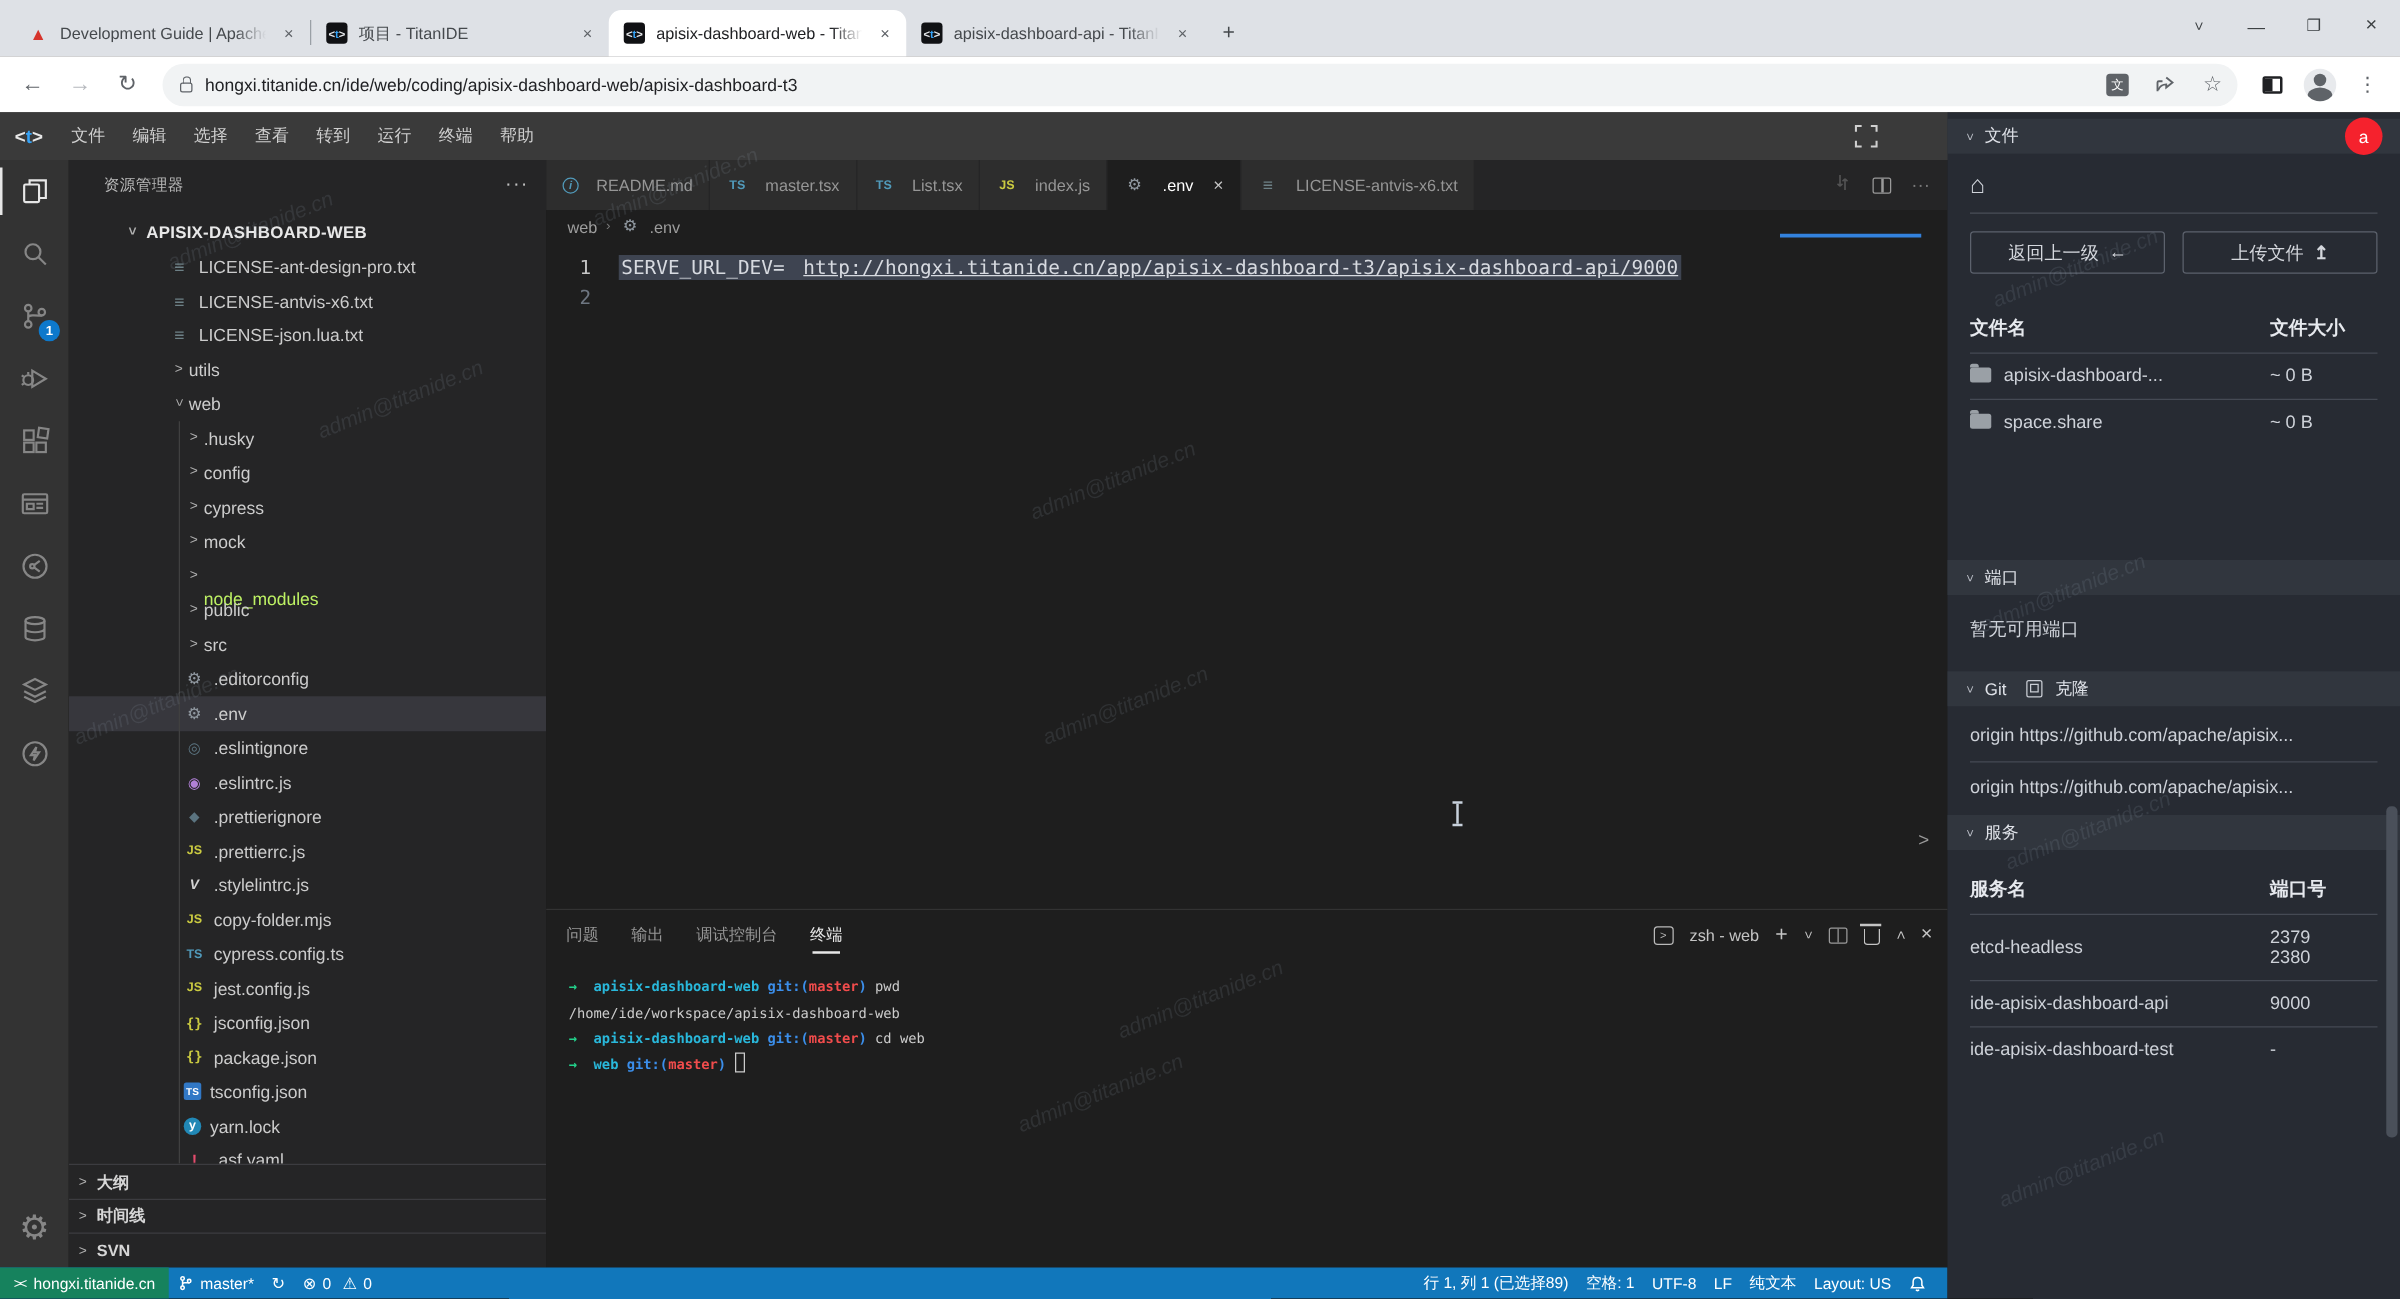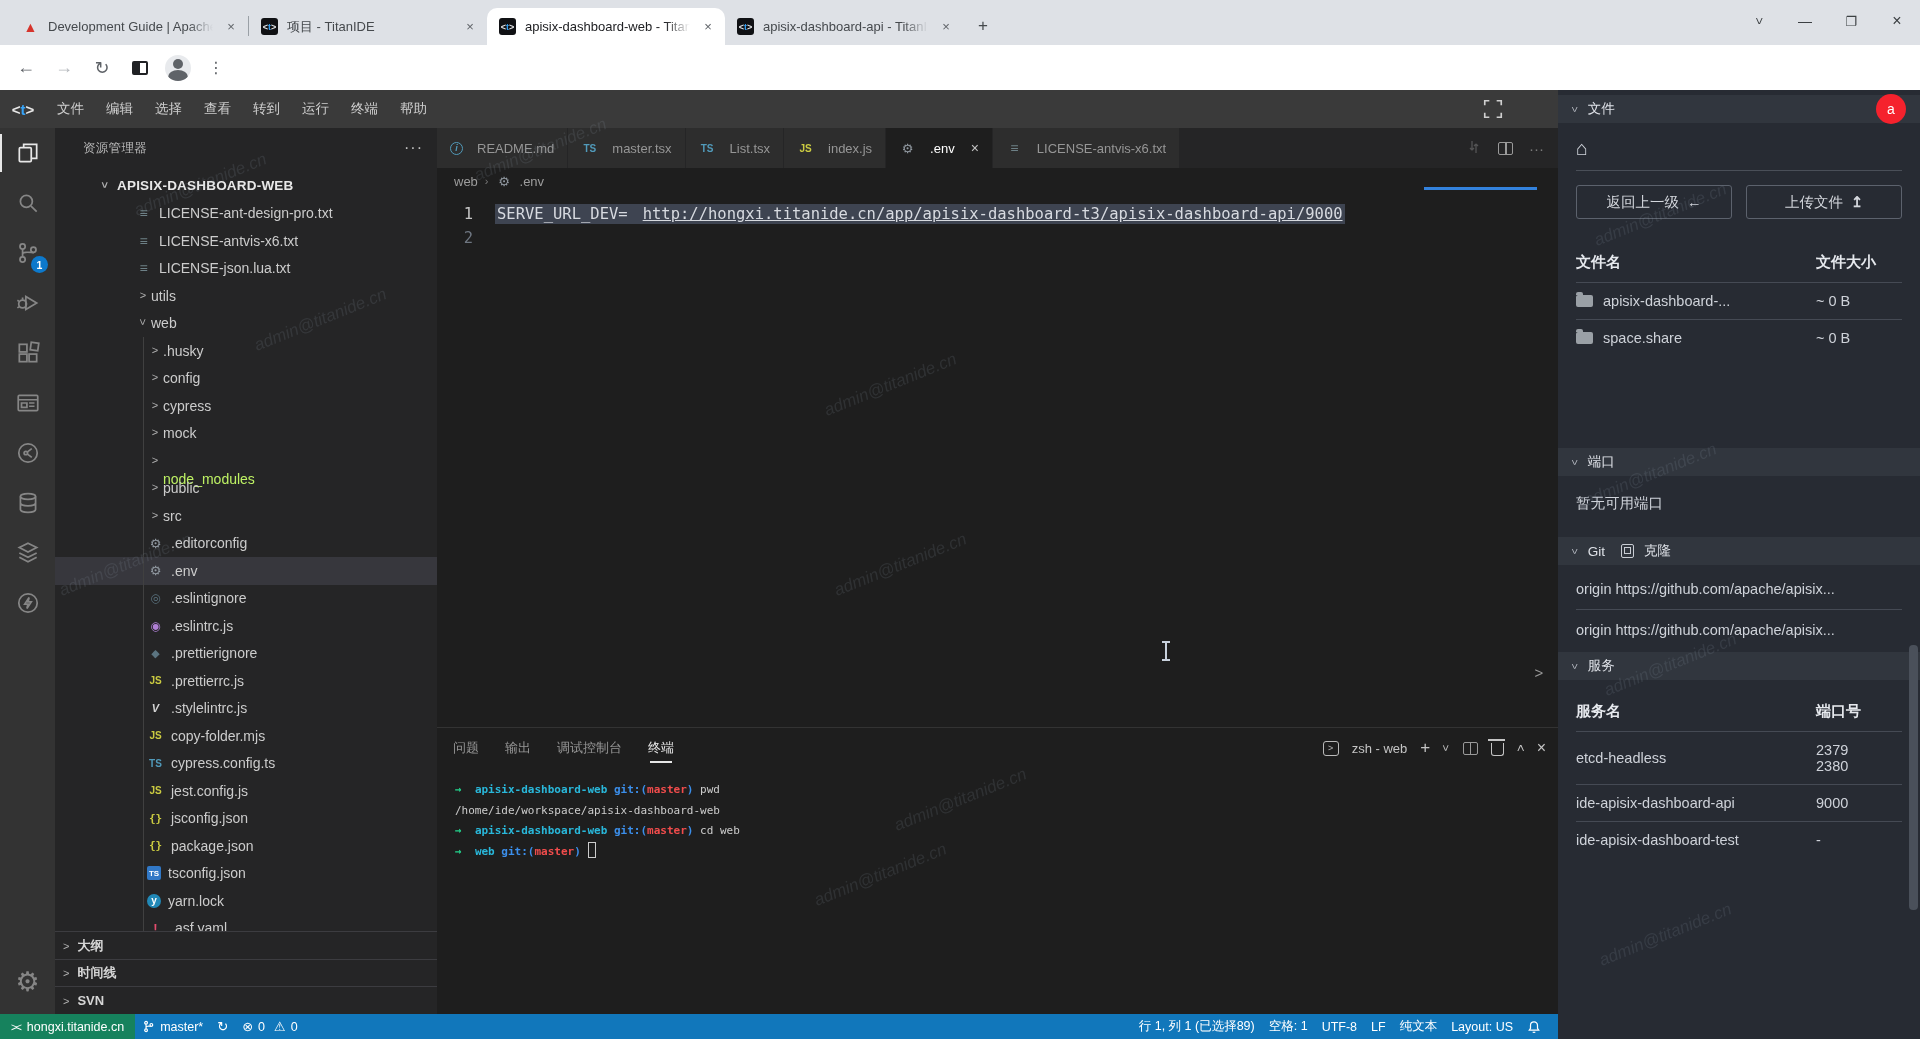--- a/index.html
+++ b/index.html
@@ -191,20 +191,34 @@
       <div class="winbtn" style="transform:rotate(90deg);font-size:12px;">&gt;</div>
       <div class="winbtn">—</div>
       <div class="winbtn" style="font-size:13px;">❐</div>
       <div class="winbtn" style="font-size:16px;">×</div>
     </div>
   </div>
   <div class="toolbar">
     <div class="navic">←</div>
     <div class="navic" style="color:#b6b9be;">→</div>
     <div class="navic">↻</div>
+    <div class="omnibox">
+      <span class="lock"></span>
+      <span class="urltext">hongxi.titanide.cn/ide/web/coding/apisix-dashboard-web/apisix-dashboard-t3</span>
+      <span class="obicon">
+          <span class="trico">文</span>
+        </span>
+      <span class="obicon">
+        <svg width="16" height="16" viewBox="0 0 16 16" fill="none" stroke="#5f6368" stroke-width="1.5">
+            <path d="M2 13 L2 6 Q2 5 3 5 L6 5"></path>
+            <path d="M9 2 L14 6 L9 10 L9 7.5 Q4.5 7.5 2.5 12" fill="none"></path>
+          </svg>
+      </span>
+      <span class="obicon" style="font-size:17px;">☆</span>
+    </div>
     <div class="navic">
         <span class="panelico"></span>
       </div>
     <div class="navic">
         <span class="avatarg"></span>
       </div>
     <div class="navic" style="font-size:16px;">⋮</div>
   </div>
 
   <div class="ide">

